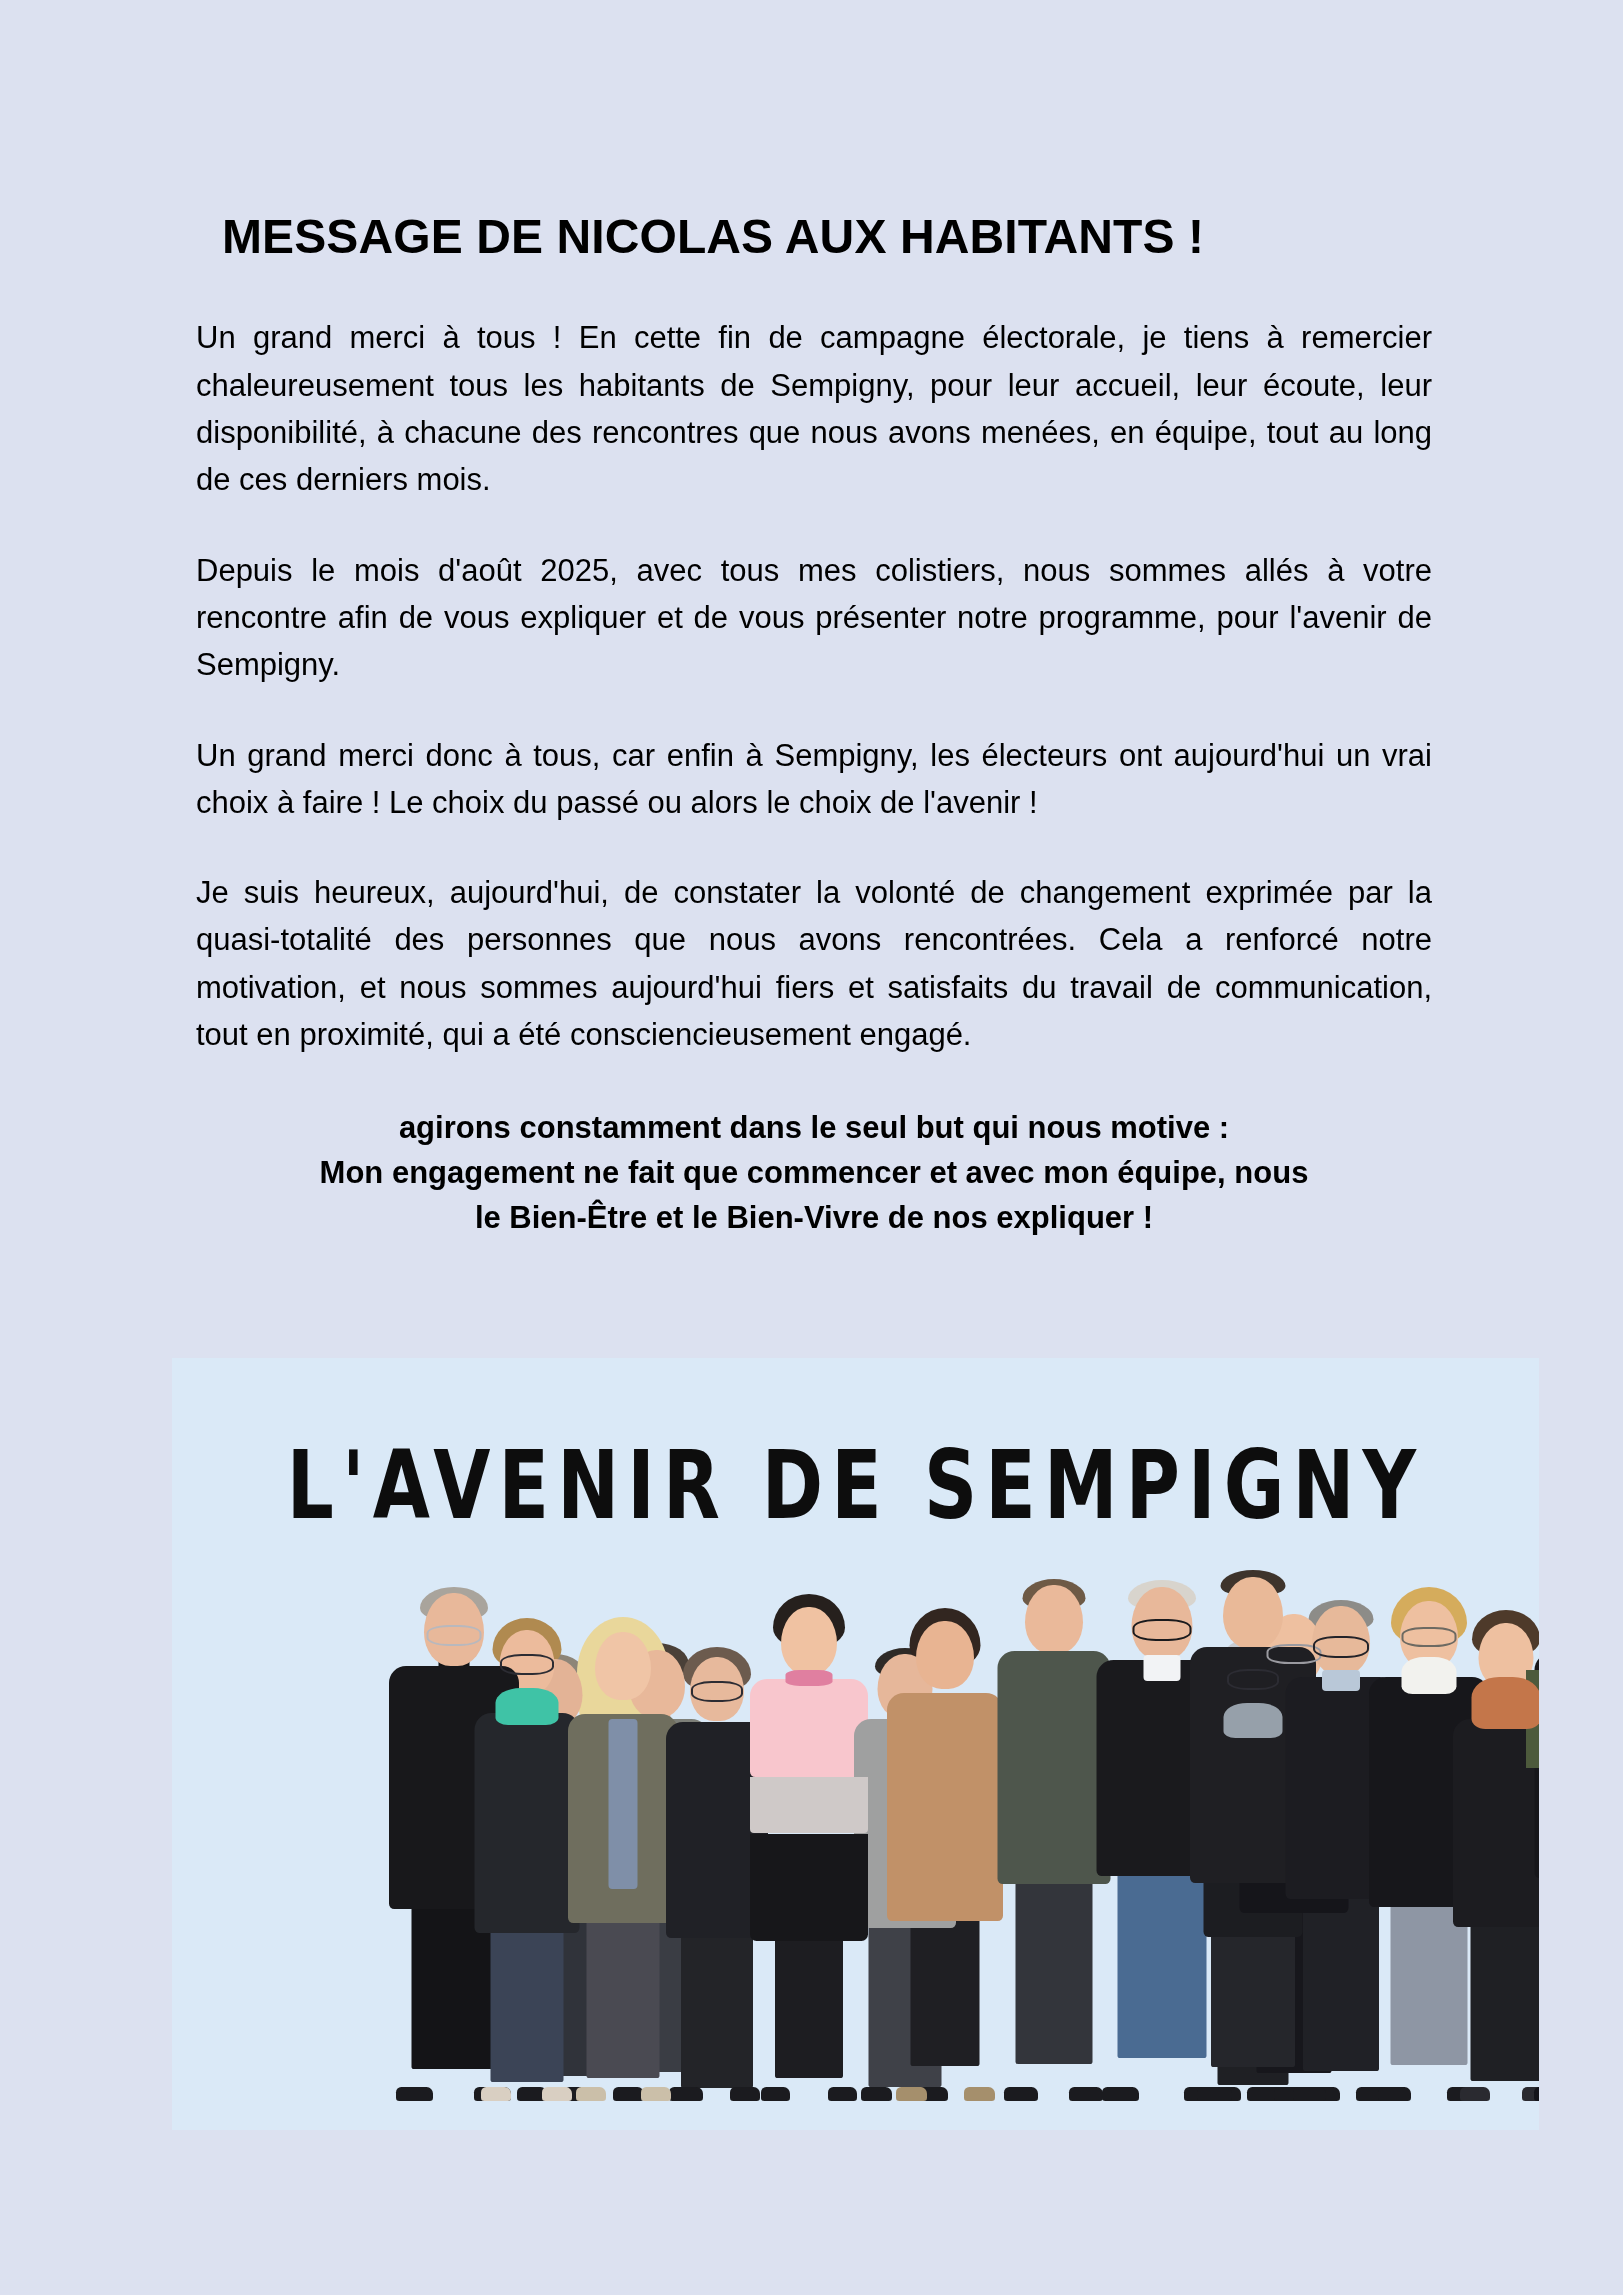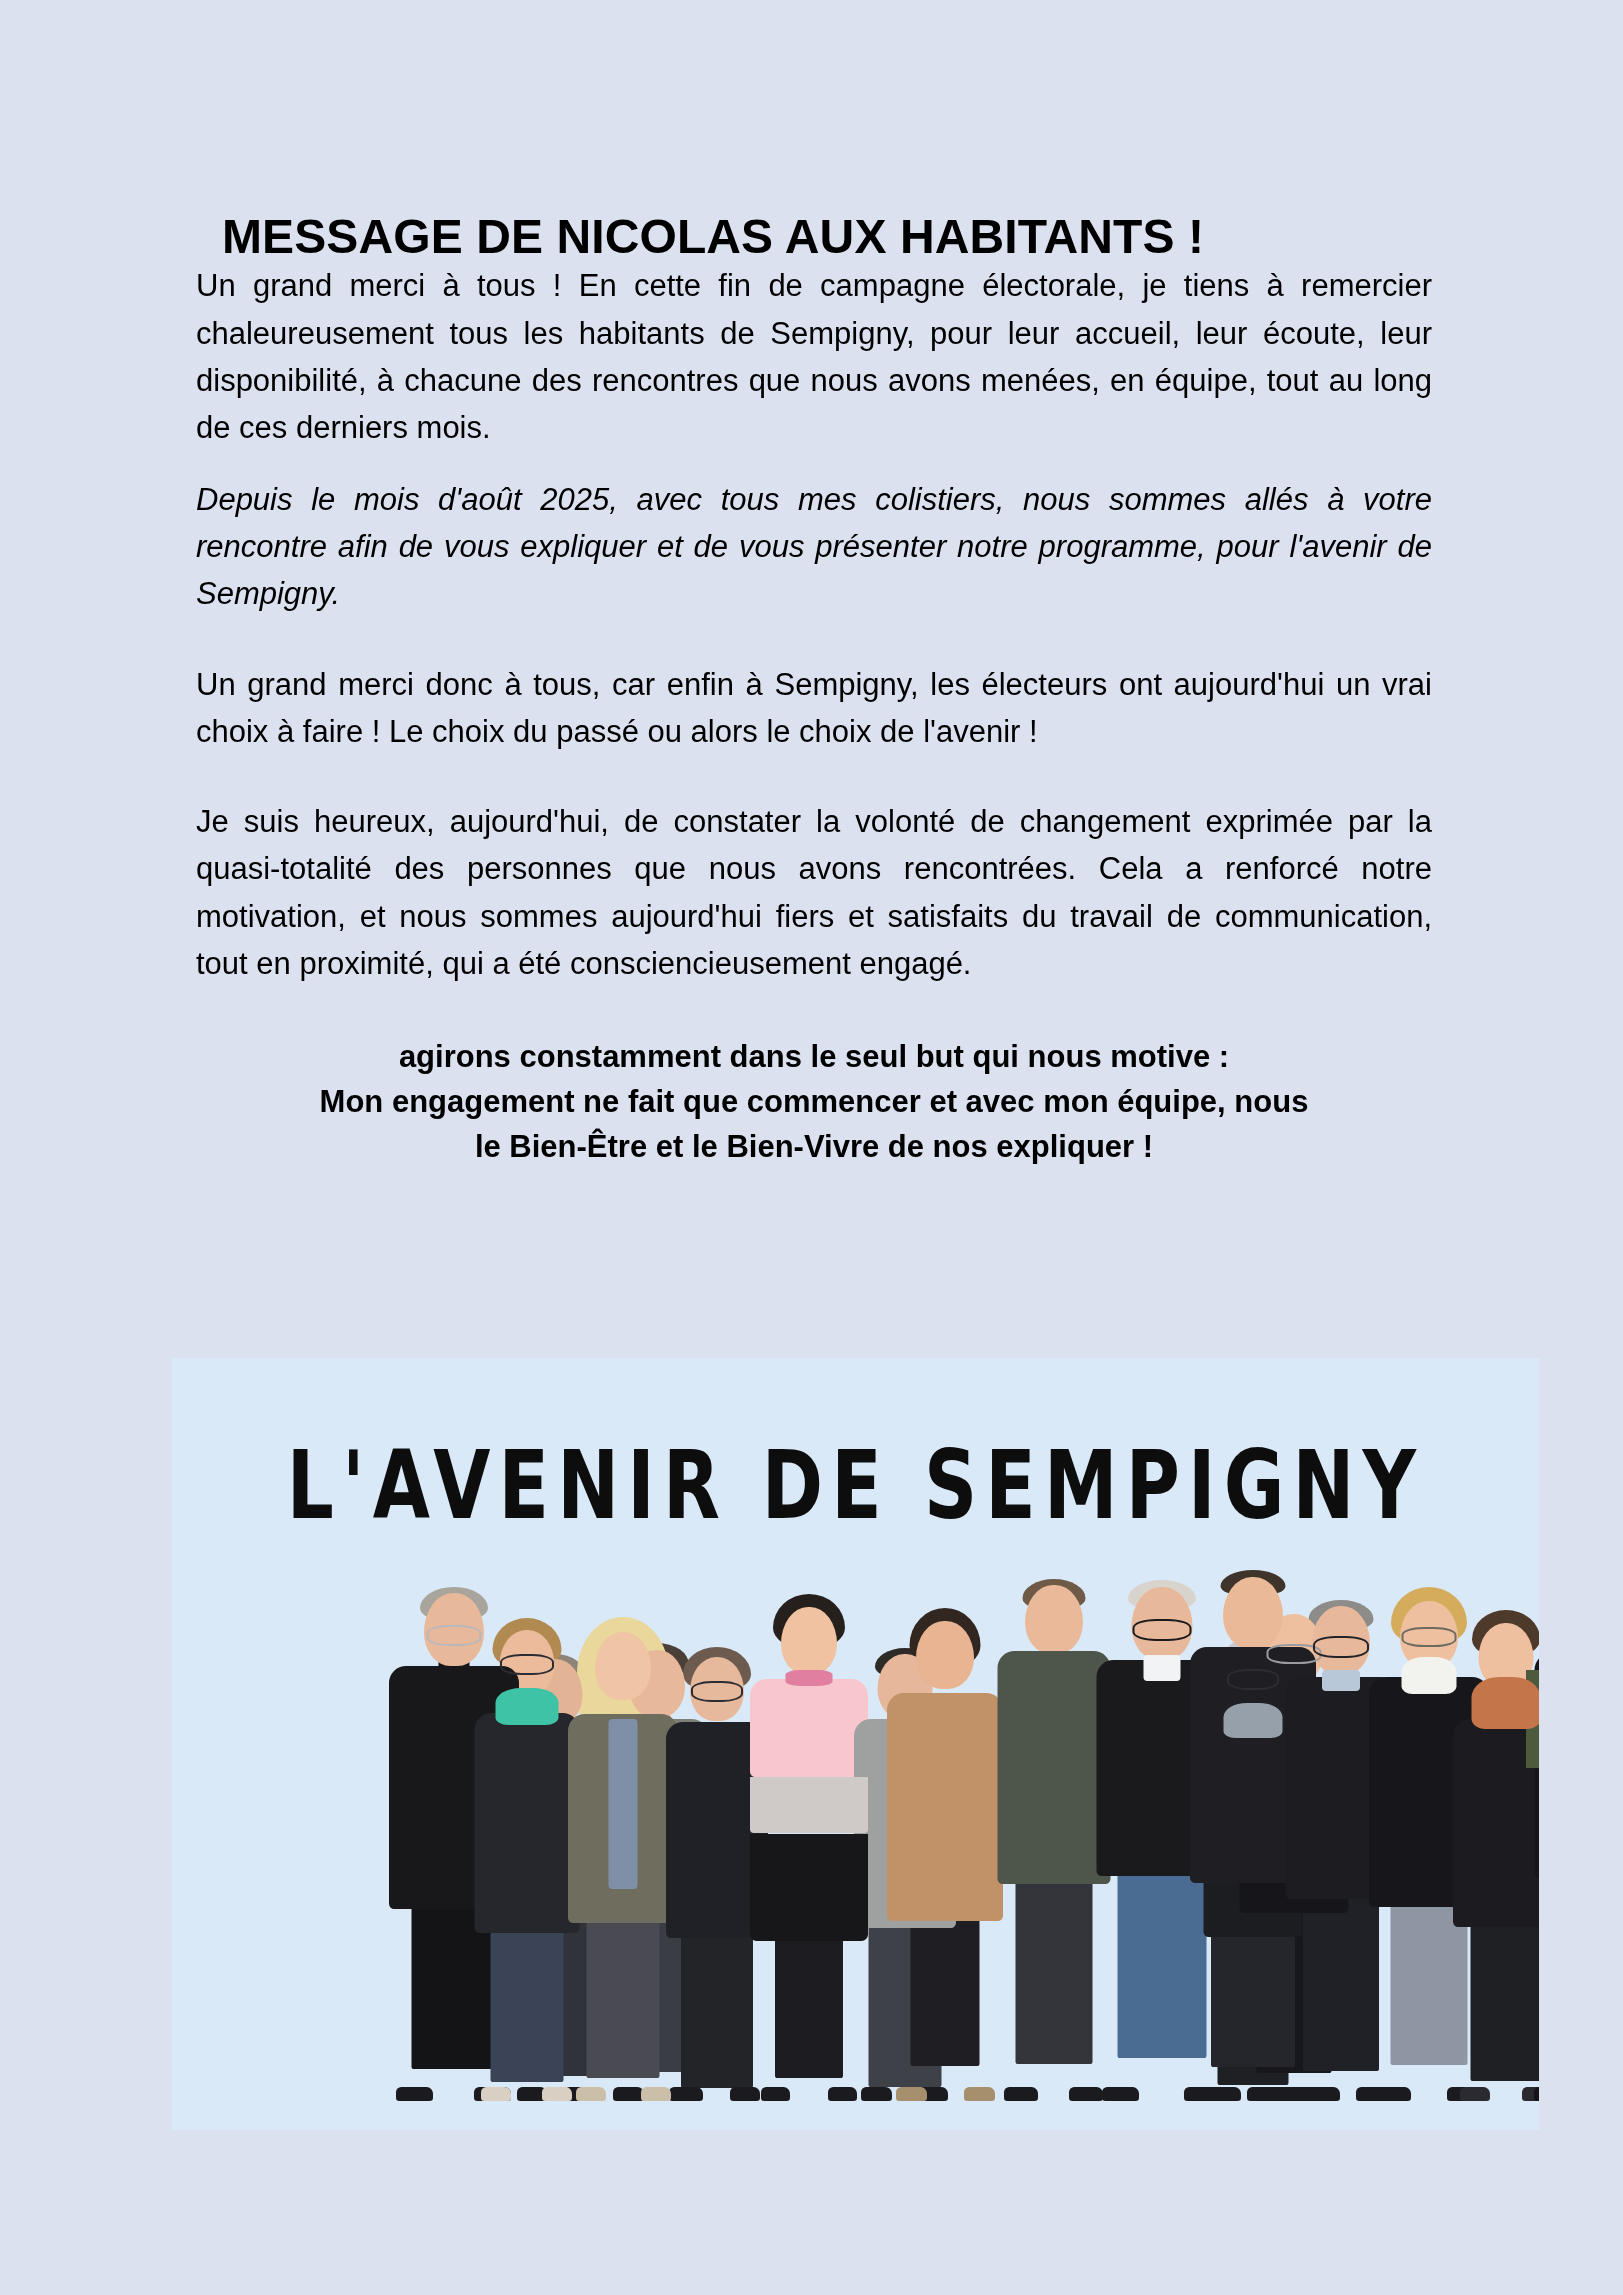--- a/index.html
+++ b/index.html
@@ -46,22 +46,22 @@
   .para {
     font-size: 31px;
     line-height: 1.52;
     text-align: justify;
     text-justify: inter-word;
     margin: 0;
     color: #000;
     hyphens: none;
   }
 
-  .para-1 { }
-  .para-2 { margin-top: 25px; font-style: italic; }
+  .para-1 { margin-top: 52px; }
+  .para-2 { margin-top: 44px; }
   .para-3 { margin-top: 43px; }
   .para-4 { margin-top: 44px; }
 
   .bold-block {
     font-size: 31px;
     font-weight: 700;
     line-height: 1.46;
     text-align: center;
     margin: 0;
     margin-top: 47px;

